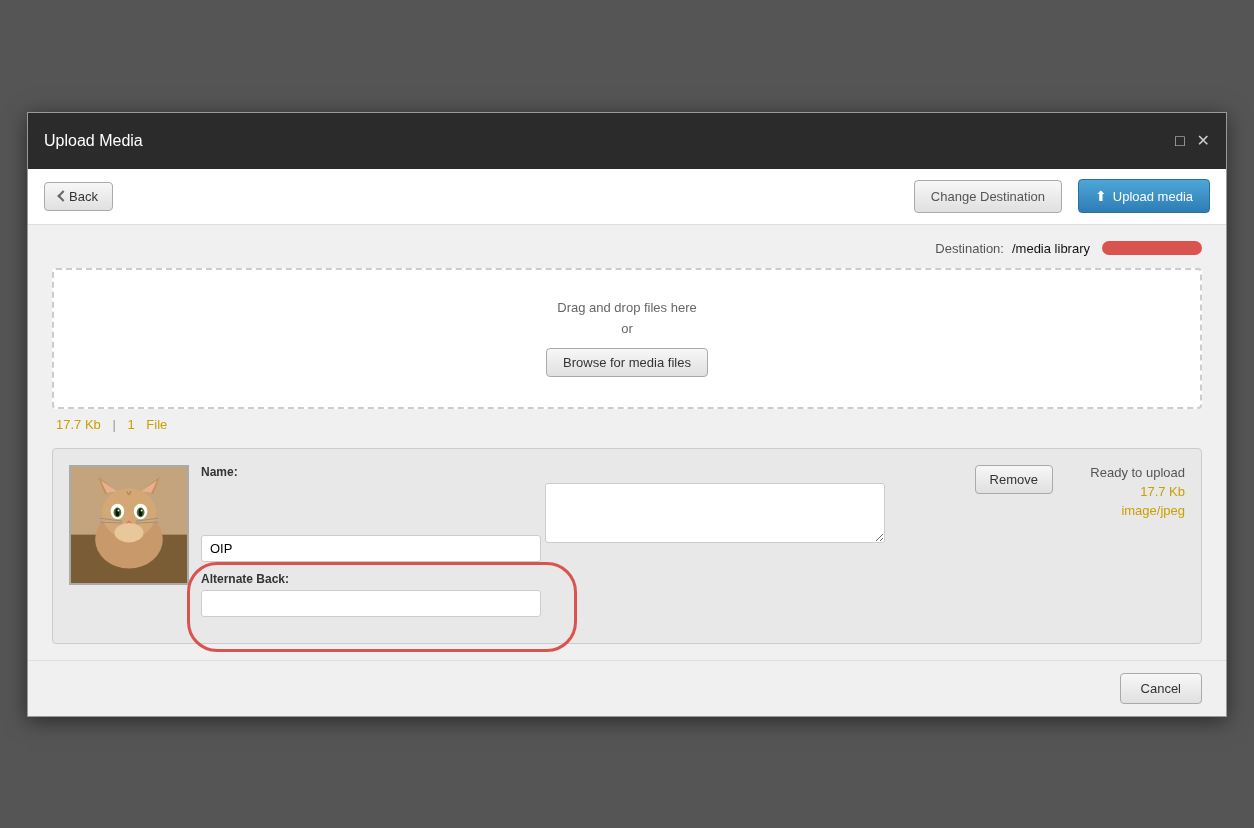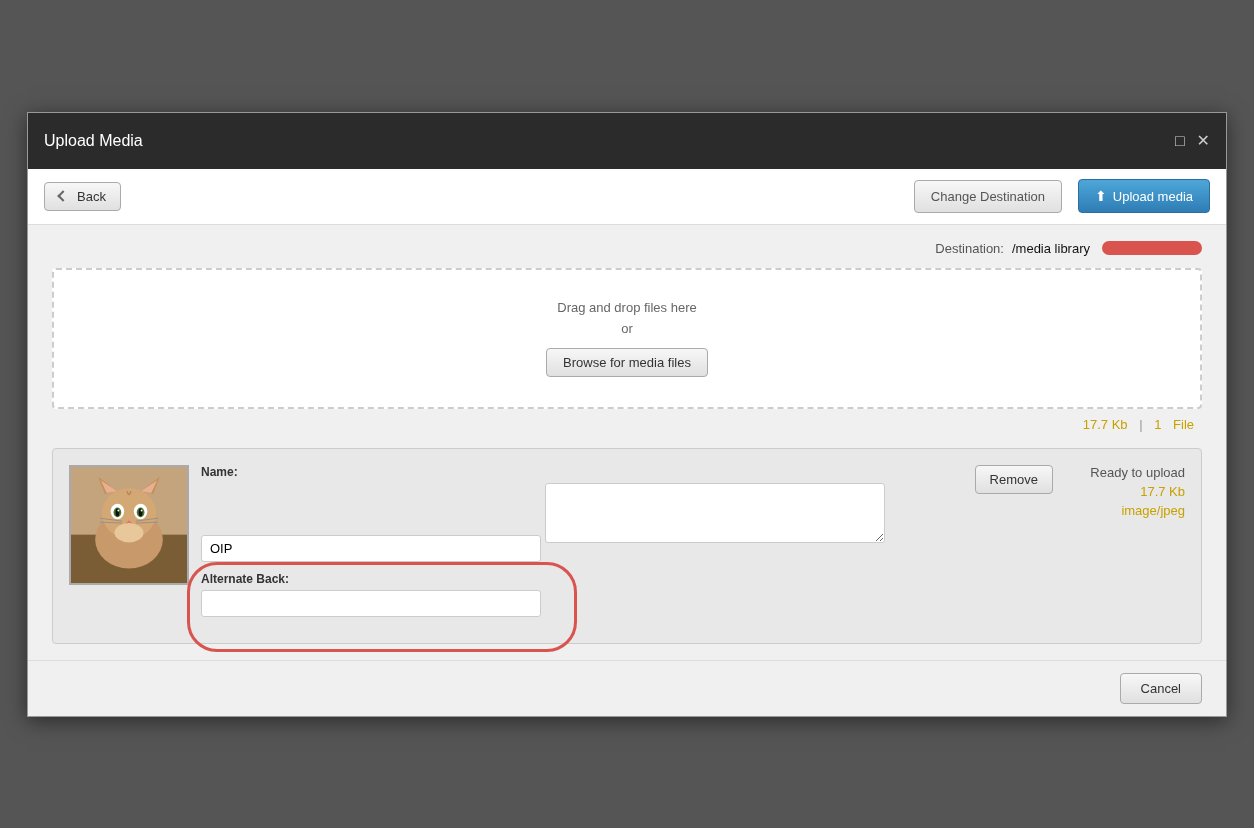--- a/index.html
+++ b/index.html
@@ -55,21 +55,21 @@
     .btn-back {
       background: linear-gradient(to bottom, #f7f7f7, #e0e0e0);
       border: 1px solid #aaa;
       border-radius: 4px;
       padding: 6px 14px;
       cursor: pointer;
       font-size: 13px;
       color: #333;
       display: flex;
       align-items: center;
-      gap: 10px;
+      gap: 2px;
     }
     .toolbar-right {
       display: flex;
       gap: 16px;
       align-items: center;
     }
     .btn-change-dest {
       background: linear-gradient(to bottom, #f7f7f7, #e0e0e0);
       border: 1px solid #aaa;
       border-radius: 4px;
@@ -140,21 +140,20 @@
     .btn-browse {
       background: linear-gradient(to bottom, #f7f7f7, #e0e0e0);
       border: 1px solid #aaa;
       border-radius: 4px;
       padding: 6px 16px;
       cursor: pointer;
       font-size: 13px;
       color: #333;
     }
     .file-stats {
-      text-align: right;
       font-size: 13px;
       color: #c8a000;
       margin-bottom: 16px;
       padding-right: 4px;
     }
     .file-stats span {
       margin: 0 4px;
     }
     .file-stats .separator {
       color: #999;

